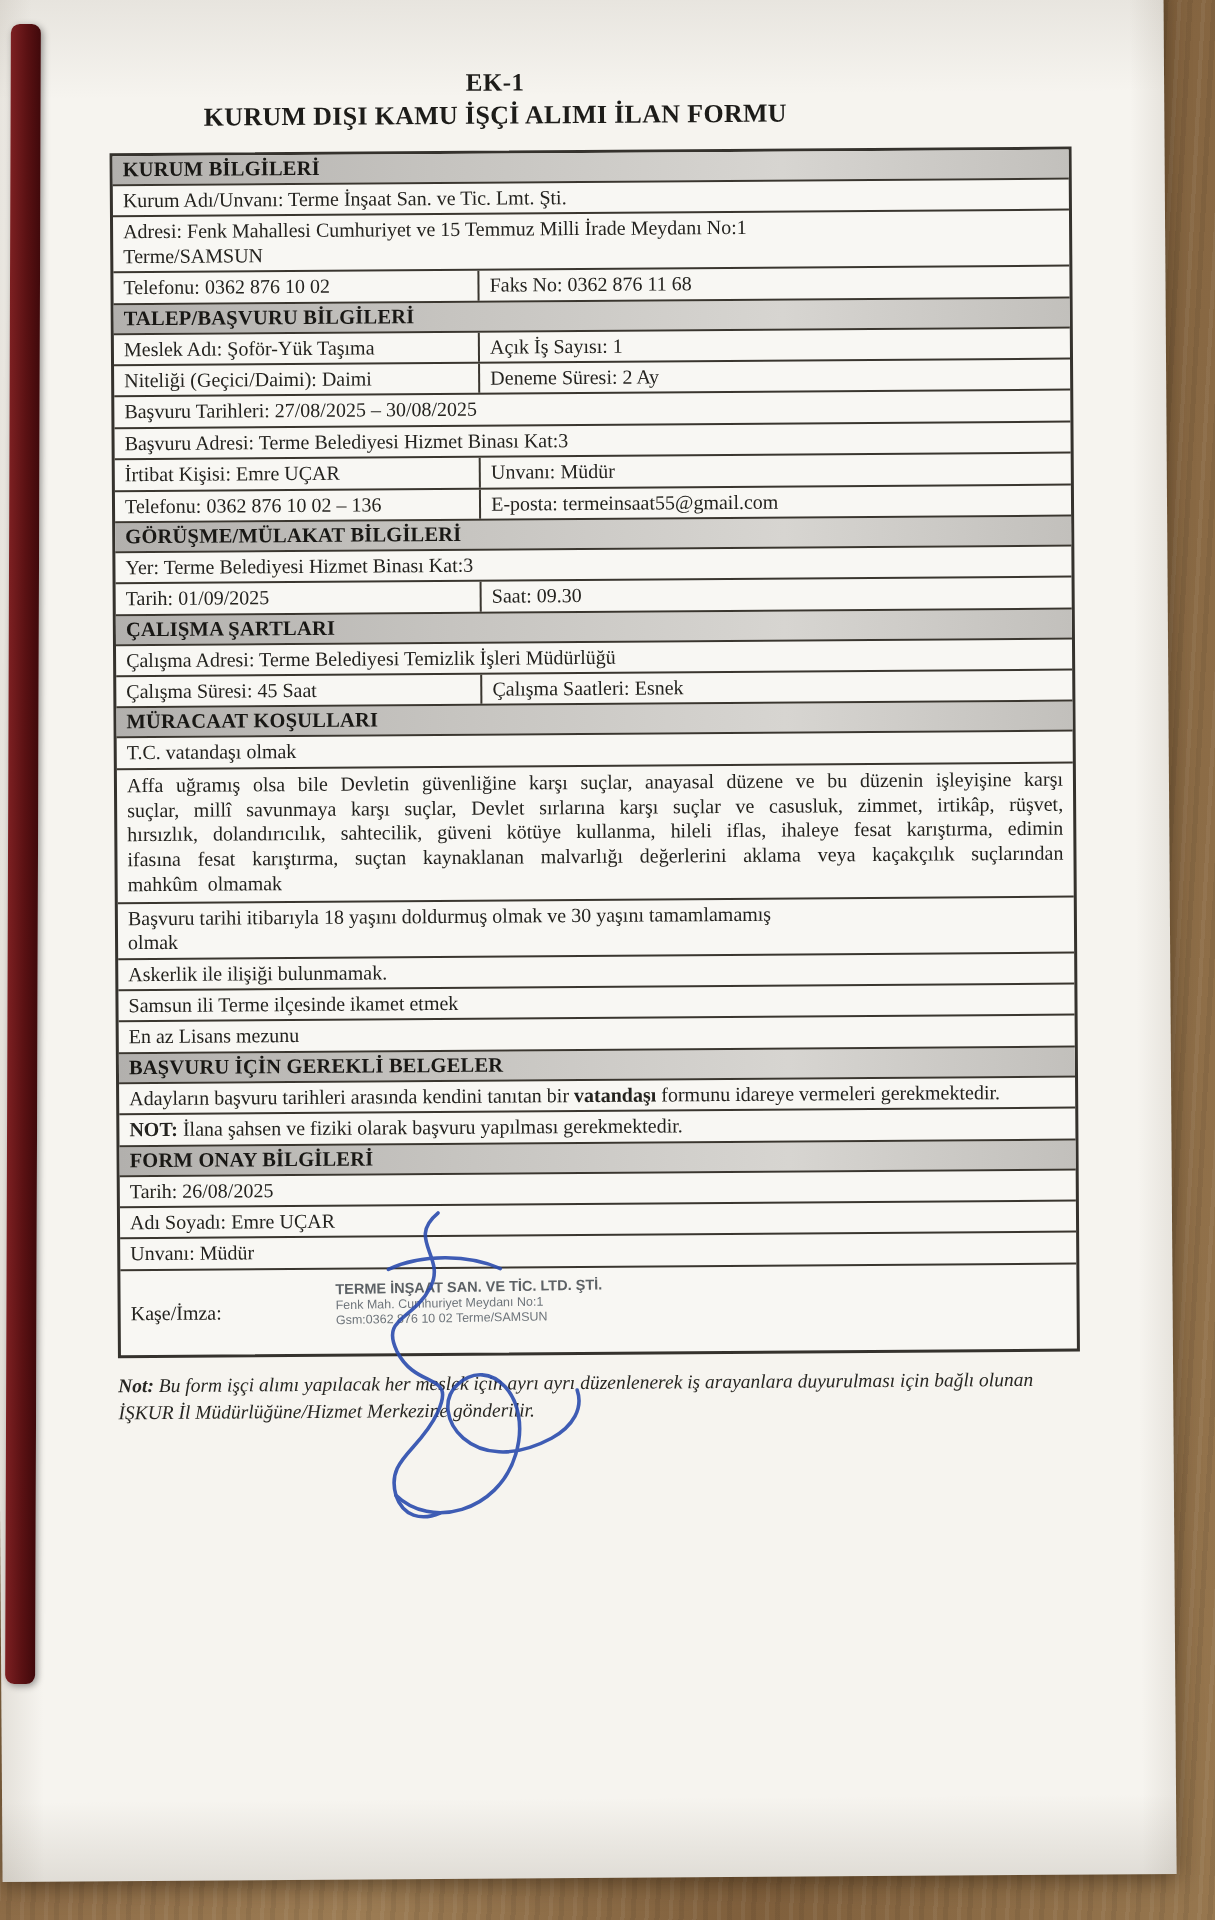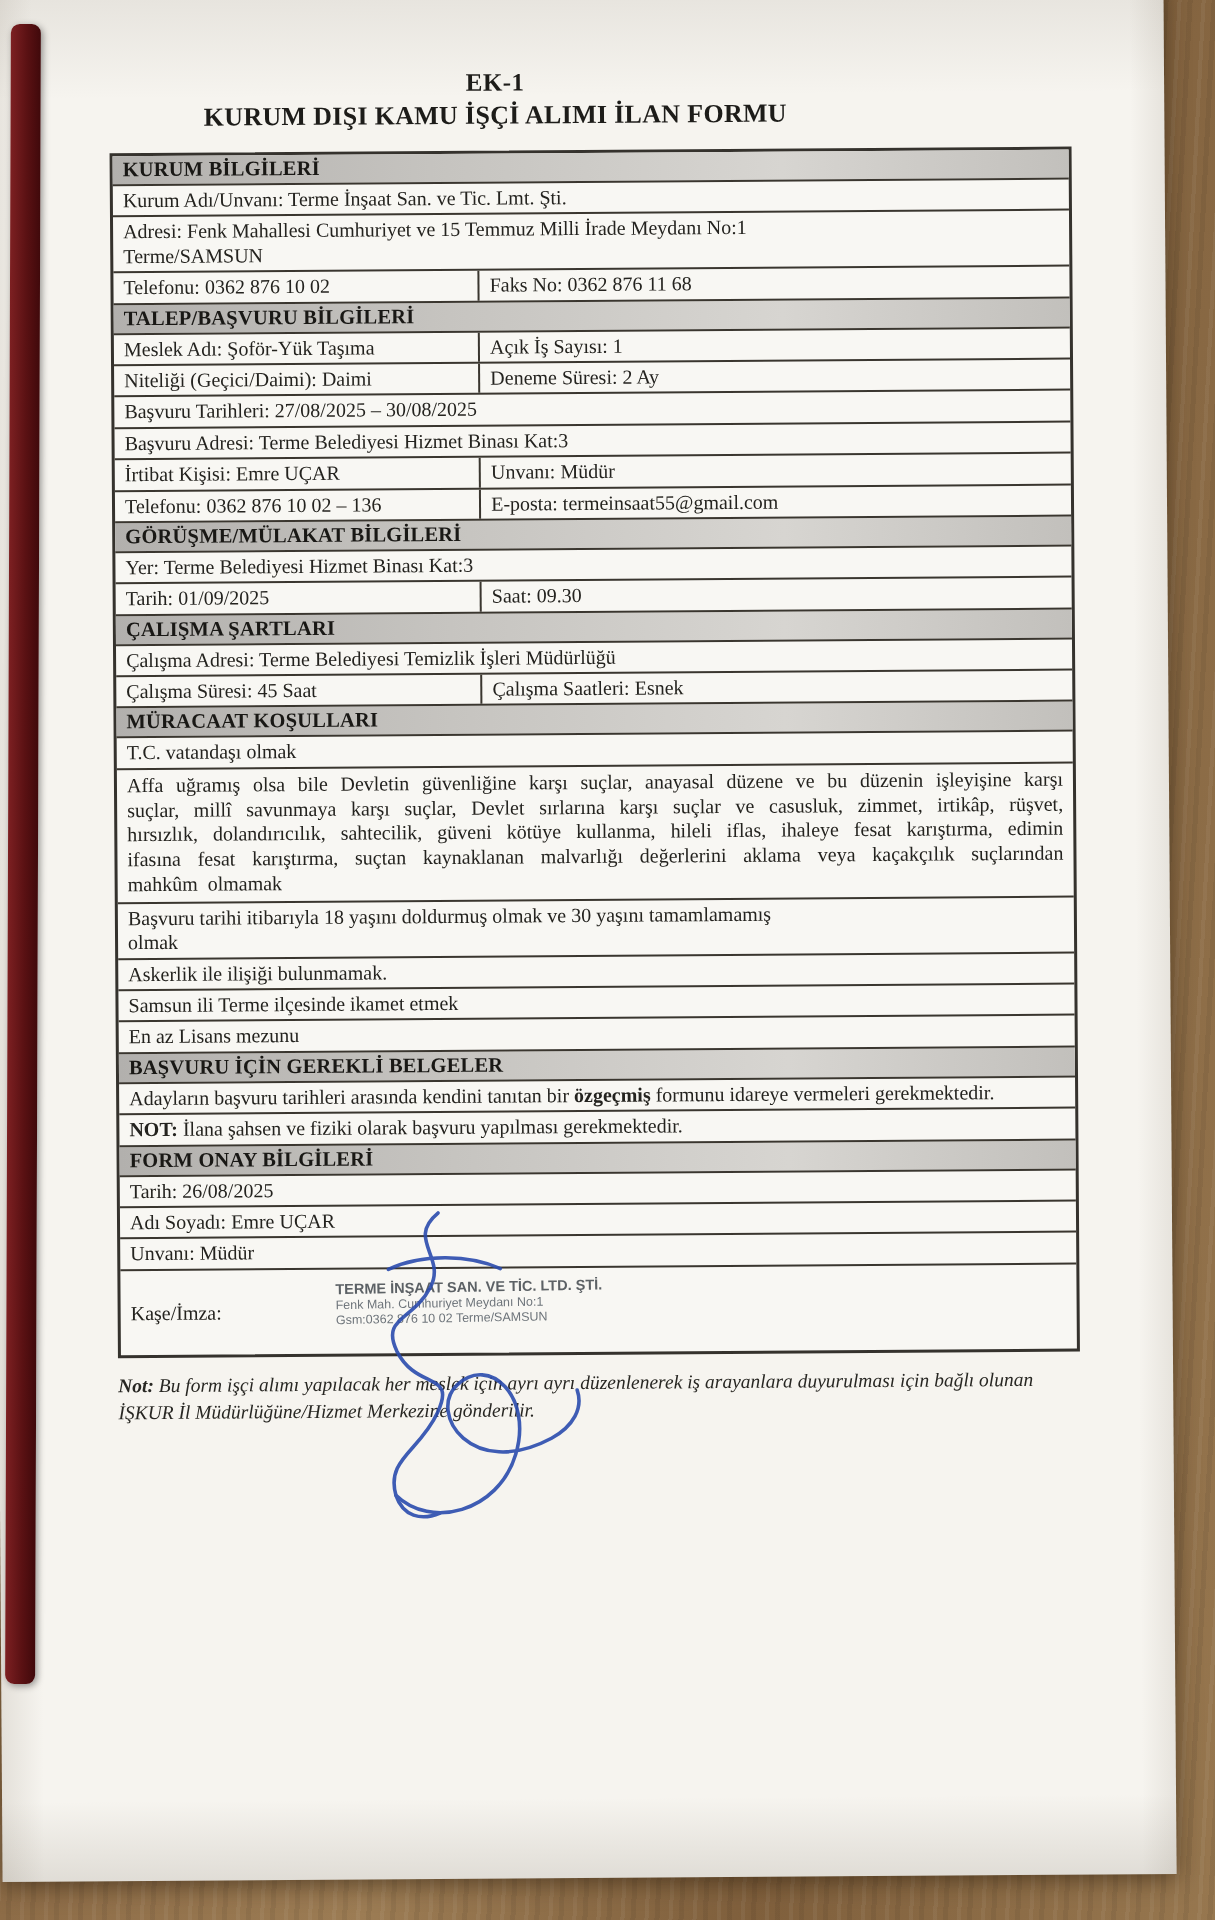--- a/index.html
+++ b/index.html
@@ -134,21 +134,21 @@
       <div class="row">
         <div>Başvuru tarihi itibarıyla 18 yaşını doldurmuş olmak ve 30 yaşını tamamlamamış</div>
         <div>olmak</div>
       </div>
       <div class="row">Askerlik ile ilişiği bulunmamak.</div>
       <div class="row">Samsun ili Terme ilçesinde ikamet etmek</div>
       <div class="row">En az Lisans mezunu</div>
 
       <div class="sec-header">BAŞVURU İÇİN GEREKLİ BELGELER</div>
       <div class="row">
-        <span>Adayların başvuru tarihleri arasında kendini tanıtan bir </span><b>özgeçmiş</b><span> formunu idareye vermeleri gerekmektedir.</span>
+        <span>Adayların başvuru tarihleri arasında kendini tanıtan bir </span><b>vatandaşı</b><span> formunu idareye vermeleri gerekmektedir.</span>
       </div>
       <div class="row">
         <b>NOT:</b><span> İlana şahsen ve fiziki olarak başvuru yapılması gerekmektedir.</span>
       </div>
 
       <div class="sec-header">FORM ONAY BİLGİLERİ</div>
       <div class="row">Tarih: 26/08/2025</div>
       <div class="row">Adı Soyadı: Emre UÇAR</div>
       <div class="row">Unvanı: Müdür</div>
       <div class="row kase-row">

